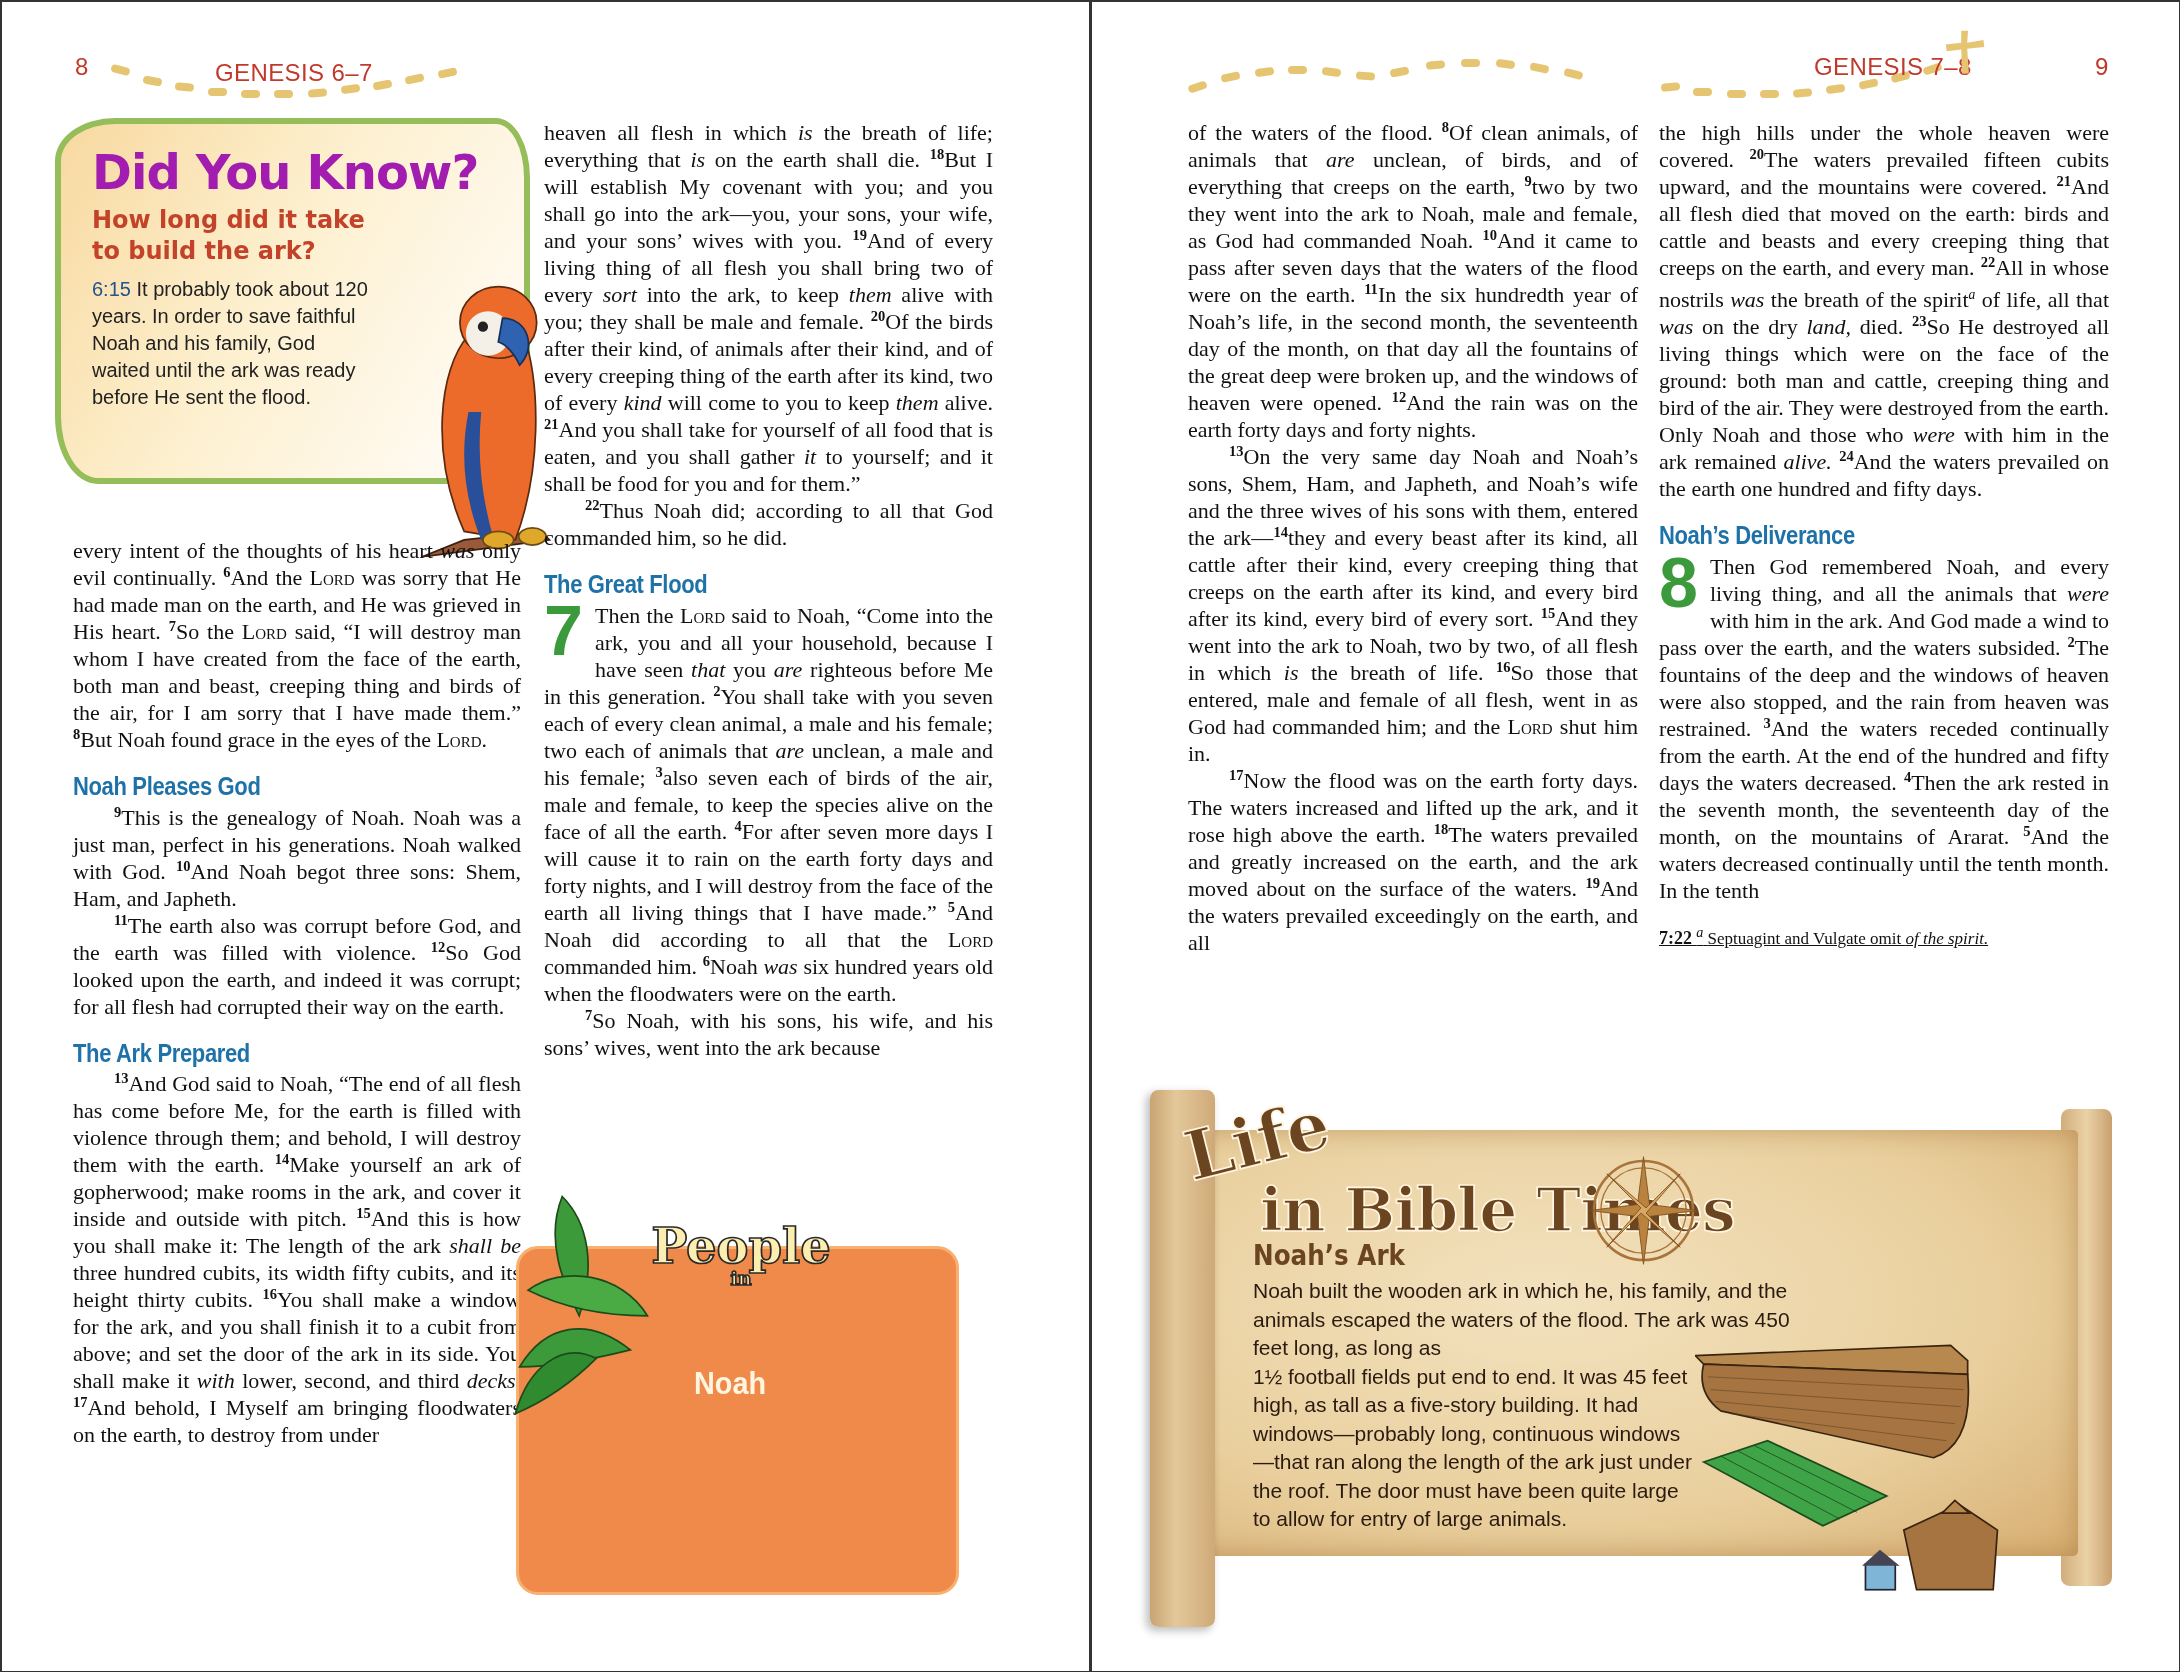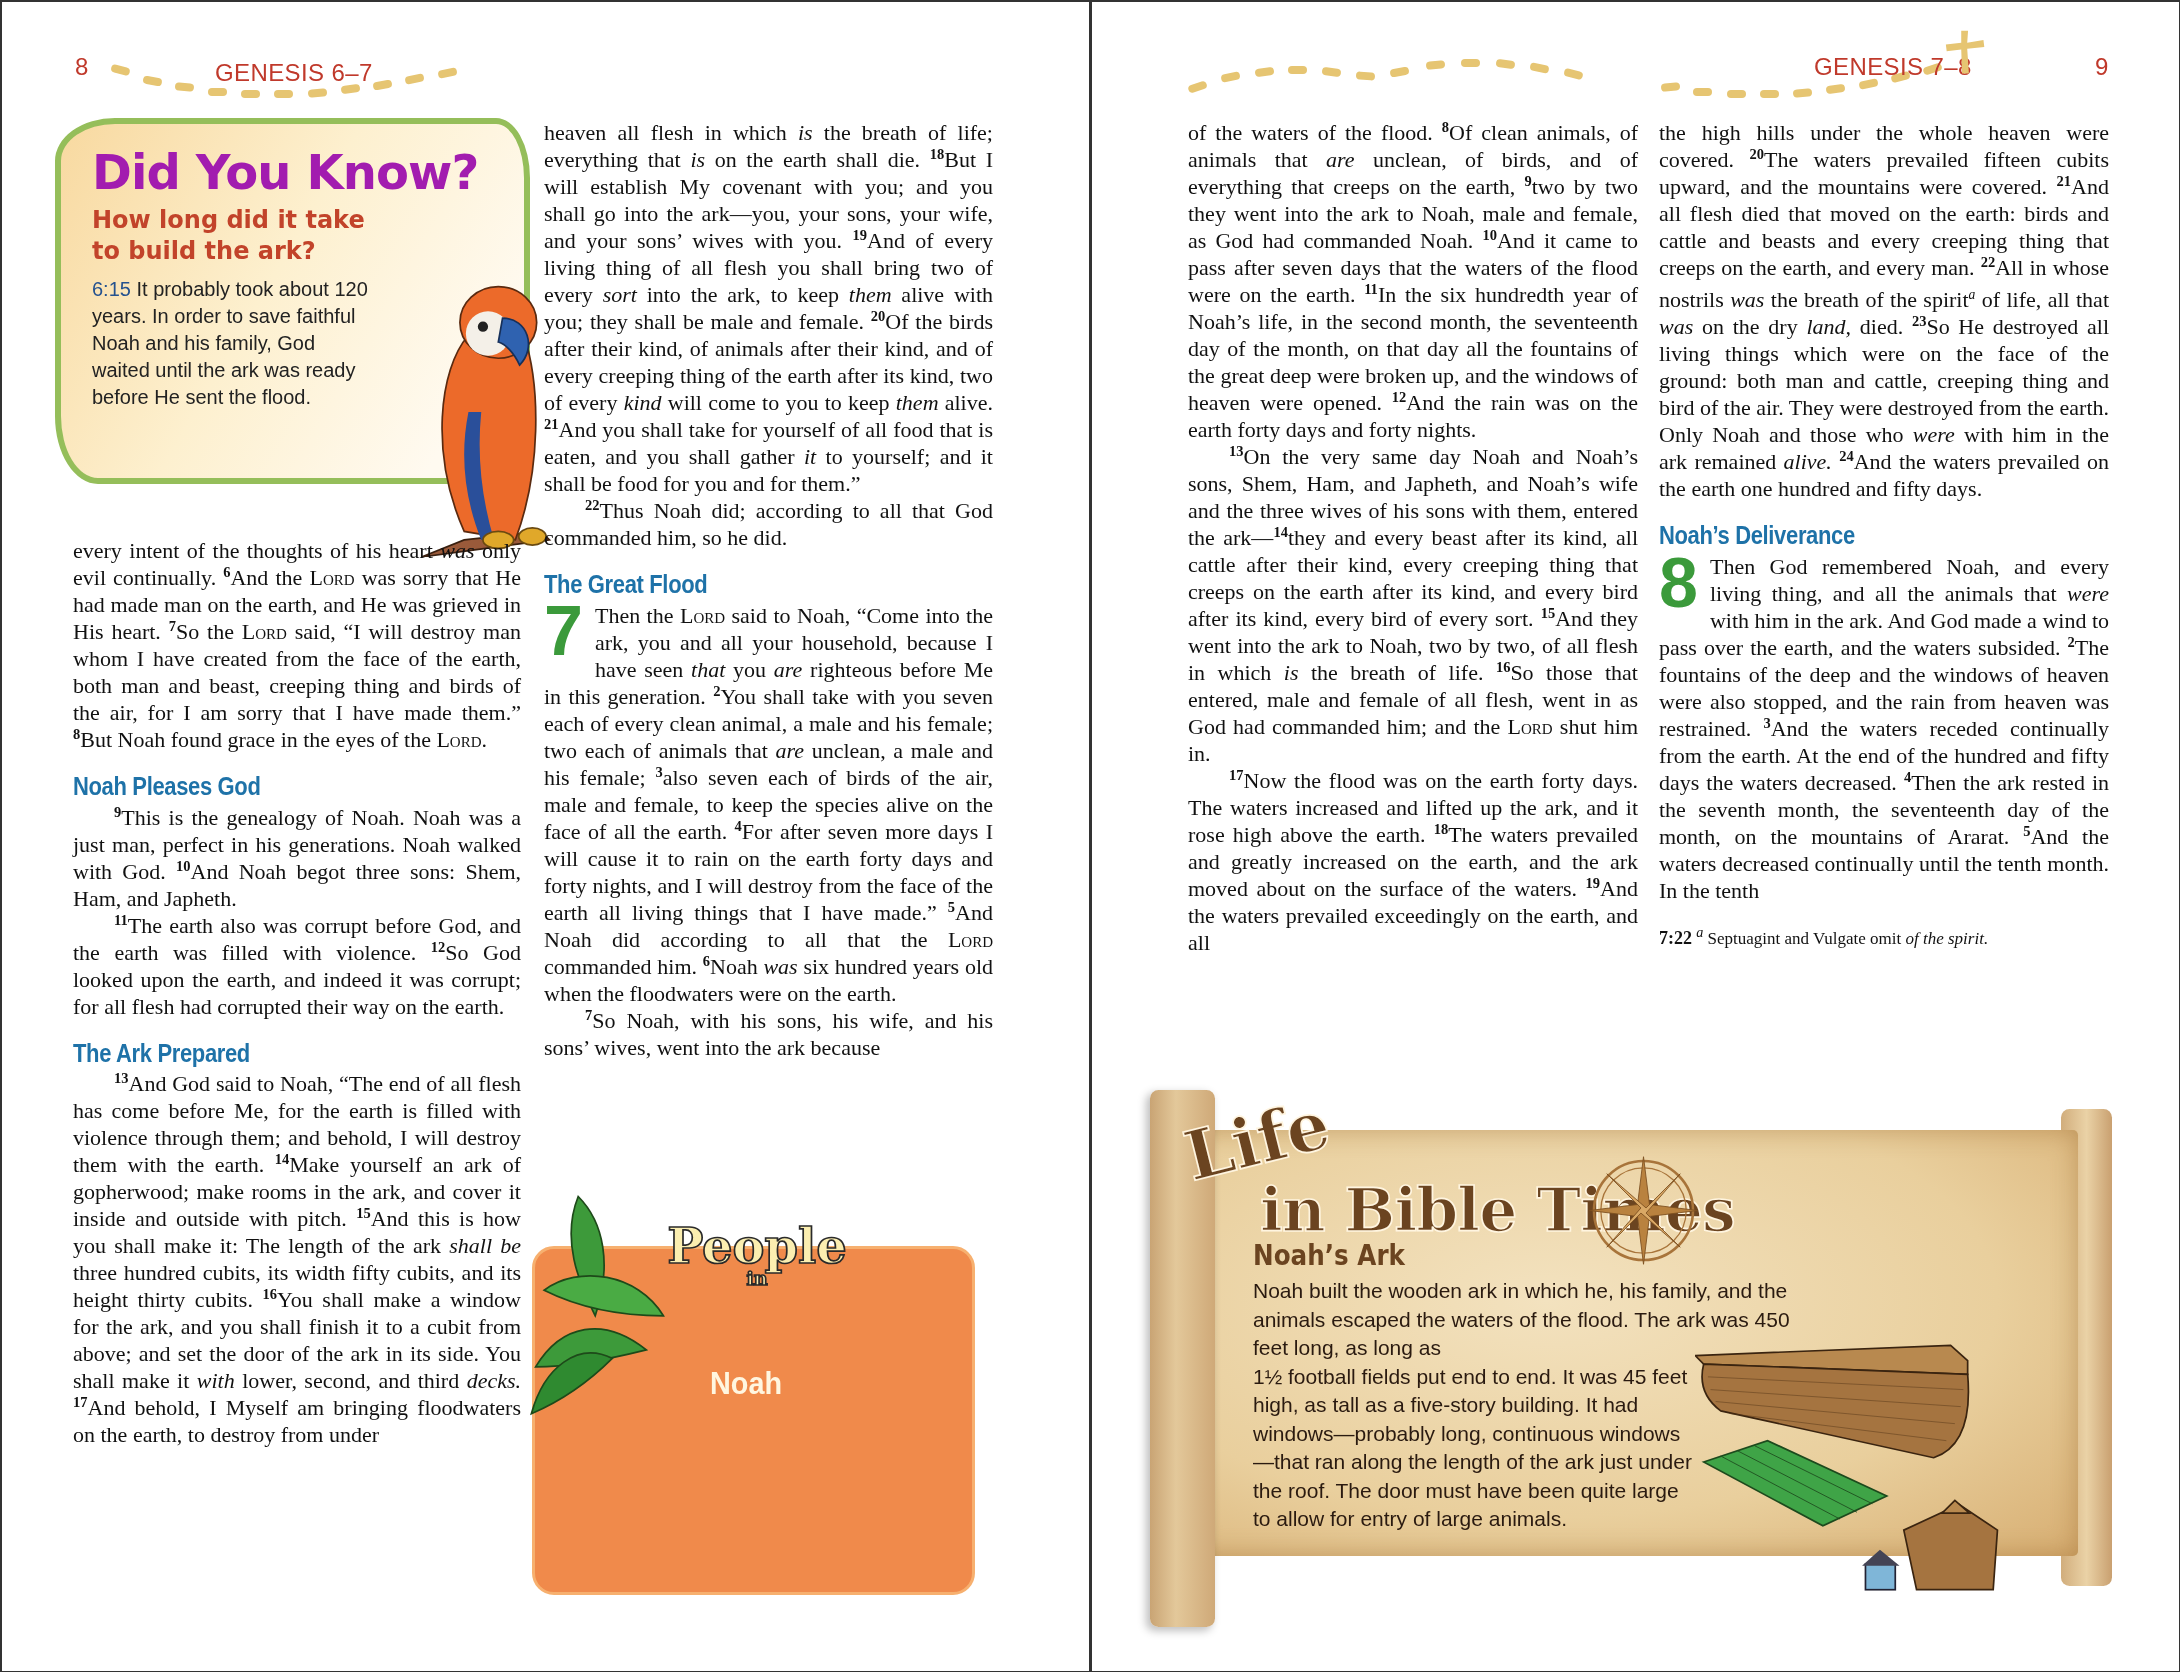--- a/index.html
+++ b/index.html
@@ -28,21 +28,21 @@
   
   .dyk { position: absolute; left: 55px; top: 118px; width: 475px; height: 366px; }
   .dyk-bg { position: absolute; inset: 0; background: linear-gradient(120deg, #f8d9a0 0%, #fdf0cf 45%, #fffaf0 85%); border: 6.8px solid #95be5a; border-radius: 60px 34px 51px 43px / 43px 60px 34px 68px; }
   .dyk-title { position: absolute; left: 37px; top: 25.6px; font-family: "DejaVu Sans", sans-serif; font-weight: bold; color: #a21caf; font-size: 48px; letter-spacing: -0.9px; }
   .dyk-q { position: absolute; left: 37px; top: 87px; width: 273px; font-family: "DejaVu Sans", sans-serif; font-weight: bold; color: #c2432a; font-size: 24px; line-height: 31px; }
   .dyk-body { position: absolute; left: 37px; top: 158px; width: 281px; font-family: "Liberation Sans", "DejaVu Sans", sans-serif; font-size: 20px; line-height: 27px; color: #222; }
   .dyk-ref { color: #25528f; font-weight: normal; }
   .parrot { position: absolute; left: 358px; top: 166px; width: 145px; height: 273px; }
 
   
-  .pibt { position: absolute; left: 527px; top: 1188px; width: 451px; height: 417px; }
+  .pibt { position: absolute; left: 511px; top: 1188px; width: 451px; height: 417px; }
   .pibt-card { position: absolute; left: 5.1px; top: 58px; width: 443px; height: 349px; background: #f08a4b; border: 3.4px solid #f7b06f; border-radius: 22px; }
   .pibt-leaf { position: absolute; left: 0; top: 0; width: 145px; height: 230px; }
   .pibt-title { position: absolute; left: 102px; top: 34px; width: 256px; text-align: center; font-family: "DejaVu Serif", serif; font-weight: bold; color: #fbeeb0; -webkit-text-stroke: 1.7px #2a2a2a; }
   .pibt-title .t1 { display: block; font-size: 48px; line-height: 48px; }
   .pibt-title .t2 { display: block; font-size: 19px; line-height: 17px; }
   .pibt-title .t3 { display: block; font-size: 39px; line-height: 41px; }
   .pibt-name { position: absolute; left: 179px; top: 177px; font-family: "Liberation Sans", "DejaVu Sans", sans-serif; font-weight: bold; color: #fff6e0; font-size: 32px; transform: scaleX(0.9); }
   .pibt-body { position: absolute; left: 36px; top: 220px; width: 400px; font-family: "Liberation Sans", "DejaVu Sans", sans-serif; color: #fff2e0; font-size: 20.4px; line-height: 29px; }
 
   
@@ -166,21 +166,21 @@
   <div class="col" style="left:96px; top:119px; width:450px;">
     <p>of the waters of the flood. <span class="vn">8</span>Of clean ani­mals, of animals that <i>are</i> unclean, of birds, and of everything that creeps on the earth, <span class="vn">9</span>two by two they went into the ark to Noah, male and female, as God had commanded Noah. <span class="vn">10</span>And it came to pass after seven days that the waters of the flood were on the earth. <span class="vn">11</span>In the six hundredth year of Noah’s life, in the second month, the seven­teenth day of the month, on that day all the fountains of the great deep were broken up, and the windows of heaven were opened. <span class="vn">12</span>And the rain was on the earth forty days and forty nights.</p>
     <p class="indent"><span class="vn">13</span>On the very same day Noah and No­ah’s sons, Shem, Ham, and Japheth, and Noah’s wife and the three wives of his sons with them, entered the ark—<span class="vn">14</span>they and ev­ery beast after its kind, all cattle after their kind, every creeping thing that creeps on the earth after its kind, and every bird af­ter its kind, every bird of every sort. <span class="vn">15</span>And they went into the ark to Noah, two by two, of all flesh in which <i>is</i> the breath of life. <span class="vn">16</span>So those that entered, male and female of all flesh, went in as God had commanded him; and the <span class="sc">Lord</span> shut him in.</p>
     <p class="indent"><span class="vn">17</span>Now the flood was on the earth forty days. The waters increased and lifted up the ark, and it rose high above the earth. <span class="vn">18</span>The waters prevailed and greatly increased on the earth, and the ark moved about on the surface of the waters. <span class="vn">19</span>And the waters prevailed exceedingly on the earth, and all</p>
   </div>
 
   <div class="col" style="left:567px; top:119px; width:450px;">
     <p>the high hills under the whole heaven were covered. <span class="vn">20</span>The waters prevailed fifteen cubits upward, and the mountains were covered. <span class="vn">21</span>And all flesh died that moved on the earth: birds and cattle and beasts and every creeping thing that creeps on the earth, and every man. <span class="vn">22</span>All in whose nostrils <i>was</i> the breath of the spirit<sup style="font-style: italic; font-size: 13.6px;">a</sup> of life, all that <i>was</i> on the dry <i>land,</i> died. <span class="vn">23</span>So He destroyed all living things which were on the face of the ground: both man and cat­tle, creeping thing and bird of the air. They were destroyed from the earth. Only Noah and those who <i>were</i> with him in the ark re­mained <i>alive.</i> <span class="vn">24</span>And the waters prevailed on the earth one hundred and fifty days.</p>
     <div class="heading">Noah’s Deliverance</div>
     <p><span class="dropcap">8</span><span>Then God remembered Noah, and ev­ery living thing, and all the animals that <i>were</i> with him in the ark. And God made a wind to pass over the earth, and the waters subsided. <span class="vn">2</span>The fountains of the deep and the windows of heaven were also stopped, and the rain from heaven was restrained. <span class="vn">3</span>And the waters receded continually from the earth. At the end of the hundred and fifty days the waters decreased. <span class="vn">4</span>Then the ark rested in the seventh month, the seven­teenth day of the month, on the mountains of Ararat. <span class="vn">5</span>And the waters decreased con­tinually until the tenth month. In the tenth</span></p>
-    <p class="footnote" style="margin-top:17px; text-align:left;"><b>7:22</b> <i><sup>a</sup></i> <span>Septuagint and Vulgate omit </span><i>of the spirit.</i></p>
+    <p class="footnote" style="margin-top:17px; text-align:left;text-decoration:underline;"><b>7:22</b> <i><sup>a</sup></i> <span>Septuagint and Vulgate omit </span><i>of the spirit.</i></p>
   </div>
 </div>
 
 <div class="libt">
   <div class="scroll-roll-r"></div>
   <div class="scroll-main"></div>
   <div class="scroll-roll-l"></div>
   <div class="libt-title1">Life</div>
   <div class="libt-title2">in Bible Times</div>
   <svg class="compass" viewBox="0 0 130 130">

